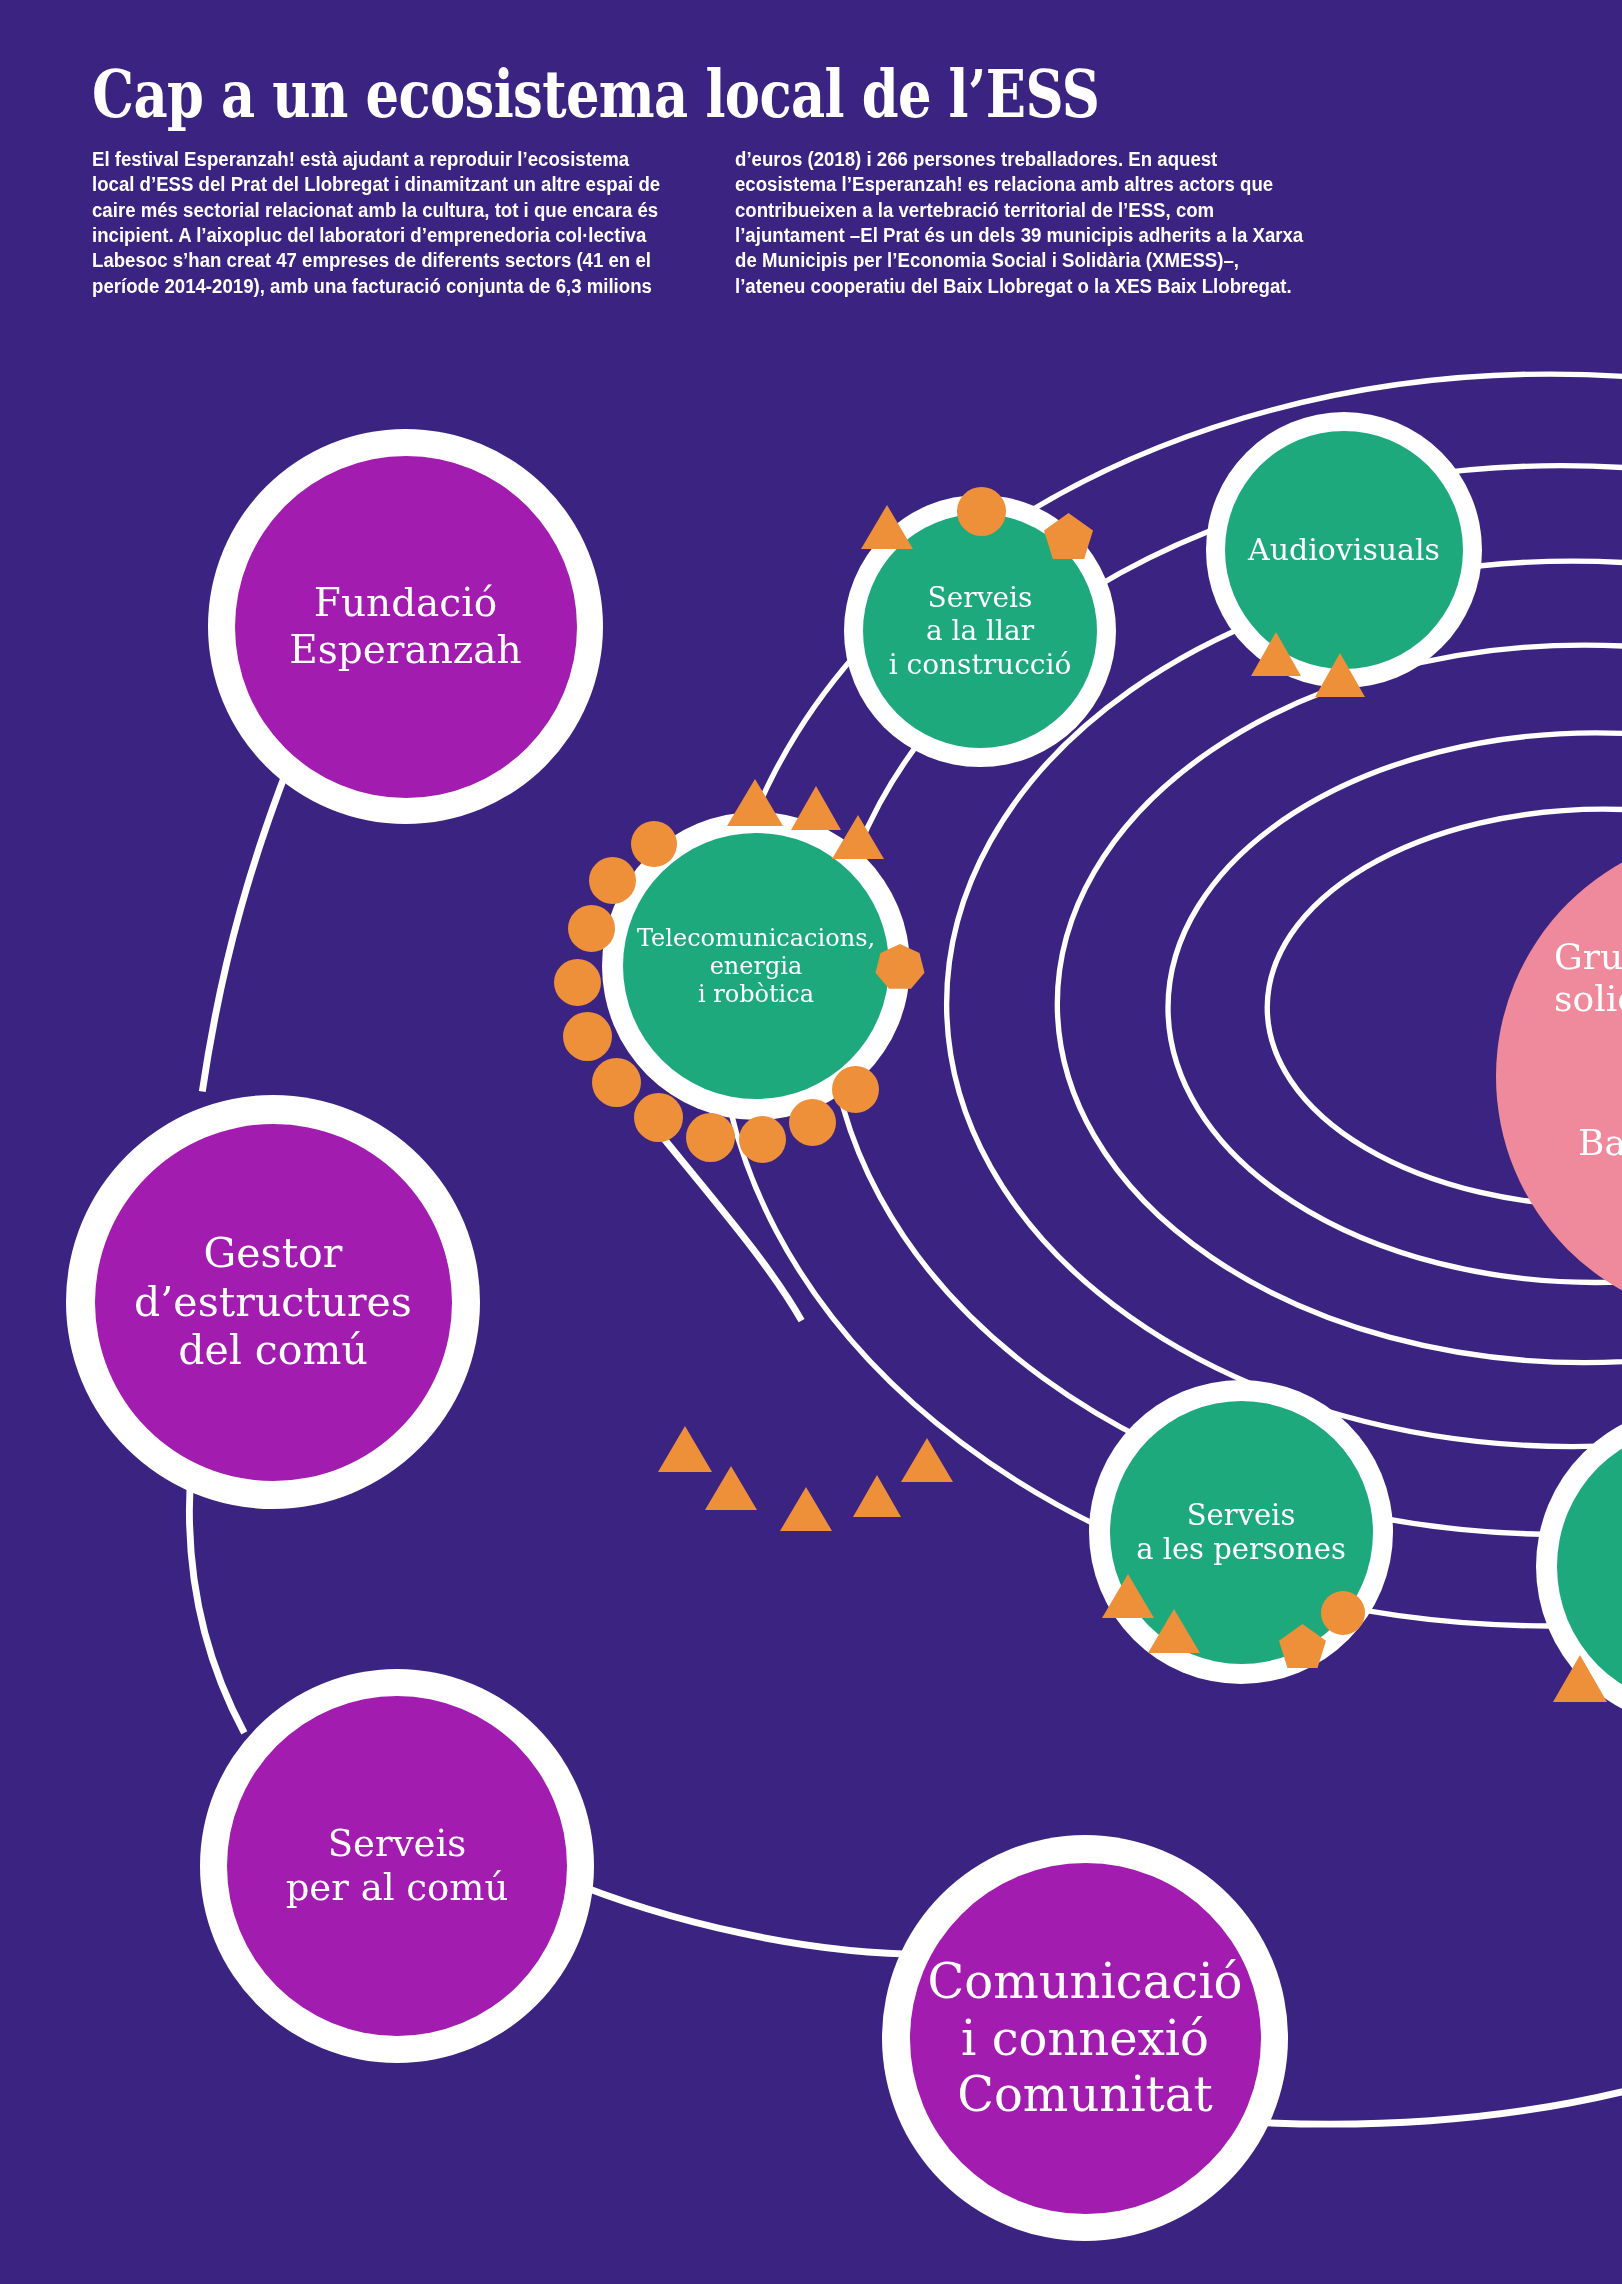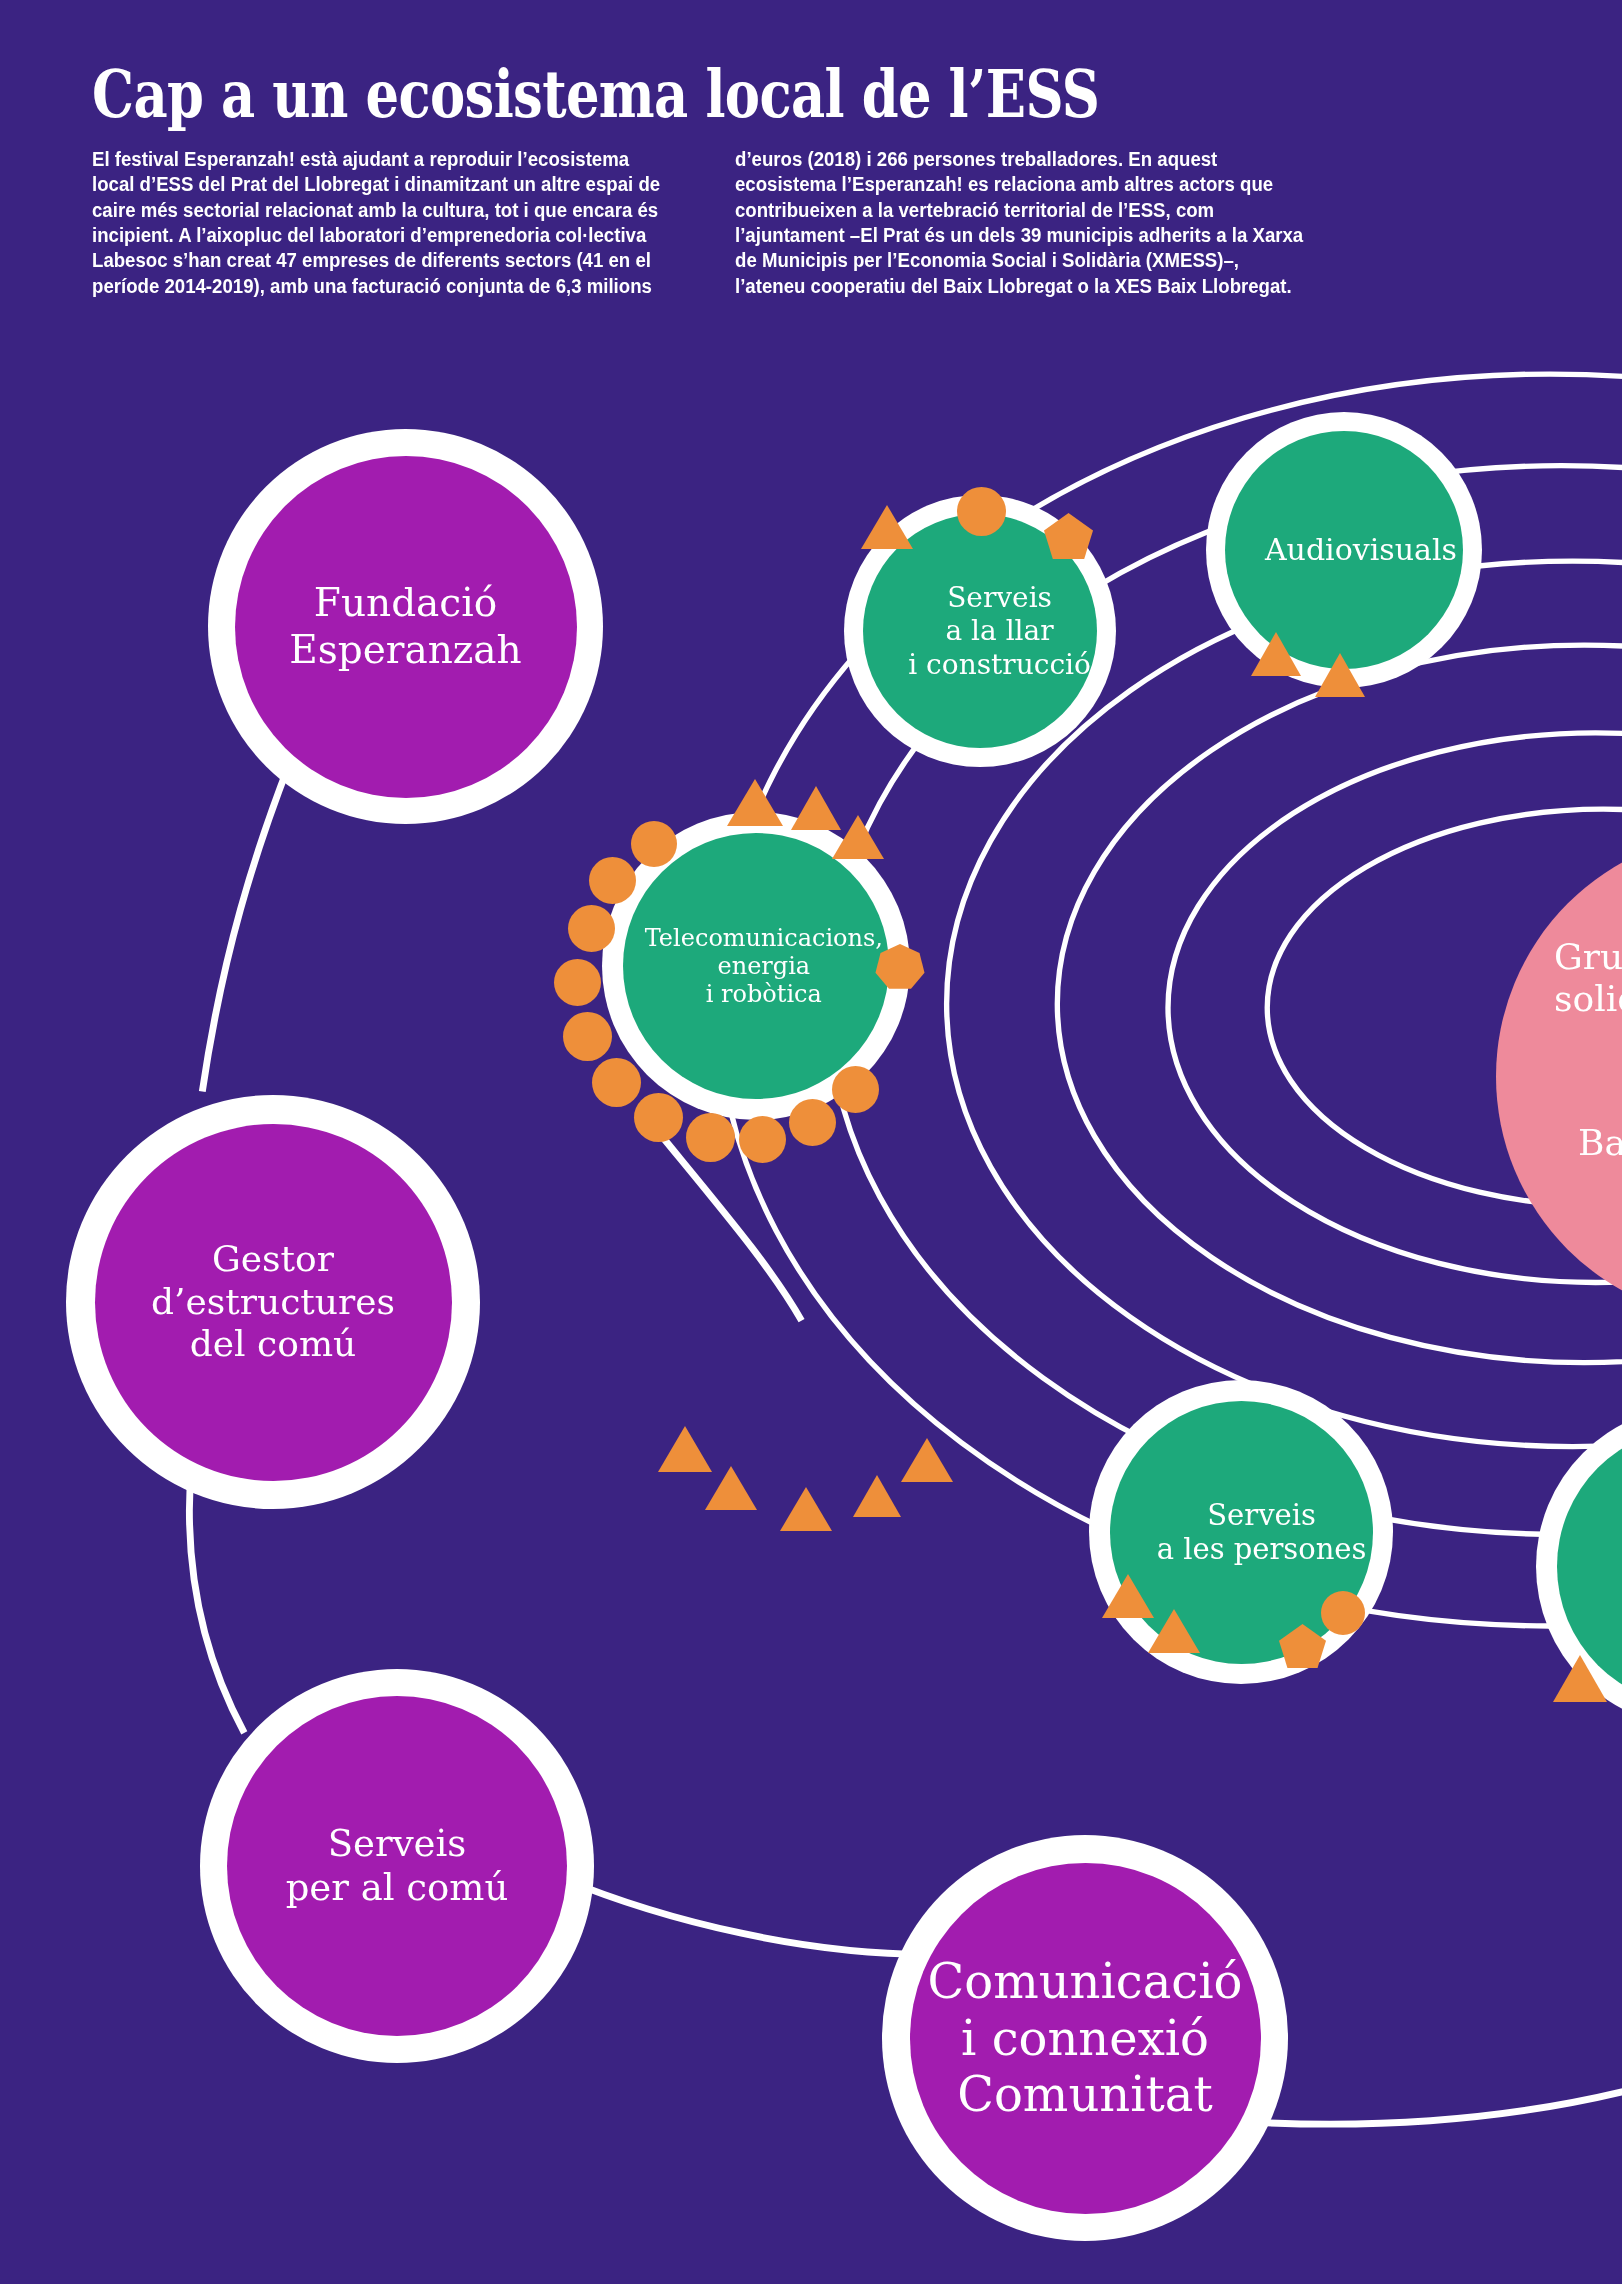--- a/index.html
+++ b/index.html
@@ -56,21 +56,21 @@
     padding:0 6.1px;
     white-space:pre-line;
   }
   .ring{ background:#FFFFFF; }
   .ring > .disc{
     position:absolute;border-radius:50%;
     display:flex;align-items:center;justify-content:center;
     inset:0;margin:auto;
   }
   .blue  > .disc{ background:#a21caf; }
-  .green > .disc{ background:#1DA97B;justify-content:flex-end; }
+  .green > .disc{ background:#1DA97B; }
   .pinknode{ background:#EE8A9B; }
 
   
   .mk{position:absolute;z-index:28;}
   .mk.circle{border-radius:50%;background:#EE8F3A;}
   .mk.tri{
     width:0;height:0;background:transparent;
     border-left:0 solid transparent;border-right:0 solid transparent;
     border-bottom:0 solid #EE8F3A;
   }
@@ -190,21 +190,21 @@
 
   <div class="node ring blue" style="left:208px;top:429px;width:395px;height:395px;">
     <div class="disc" style="width:342px;height:342px;">
       <div class="lbl" style="font-size:39px;">Fundació
 Esperanzah</div>
     </div>
   </div>
 
   <div class="node ring blue" style="left:66px;top:1095px;width:414px;height:414px;">
     <div class="disc" style="width:357px;height:357px;">
-      <div class="lbl" style="font-size:36px;">Gestor
+      <div class="lbl" style="font-size:41px;">Gestor
 d’estructures
 del comú</div>
     </div>
   </div>
 
   <div class="node ring blue" style="left:200px;top:1669px;width:394px;height:394px;">
     <div class="disc" style="width:340px;height:340px;">
       <div class="lbl" style="font-size:37px;">Serveis
 per al comú</div>
     </div>

